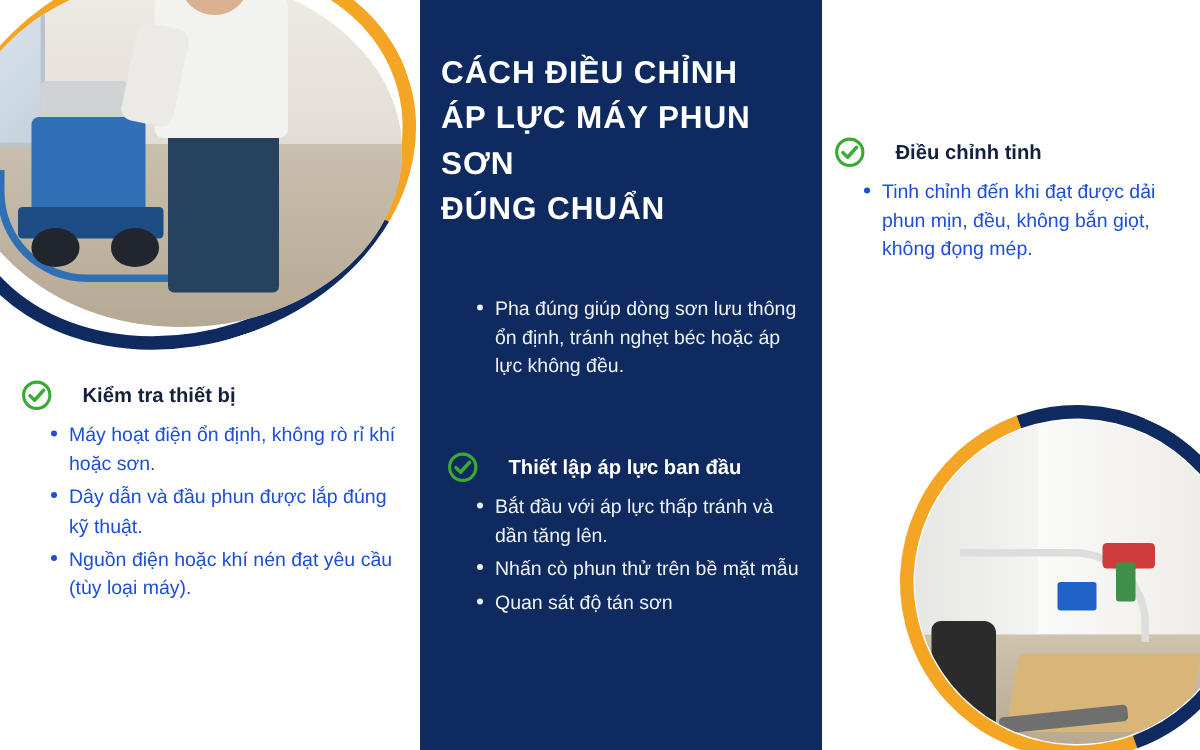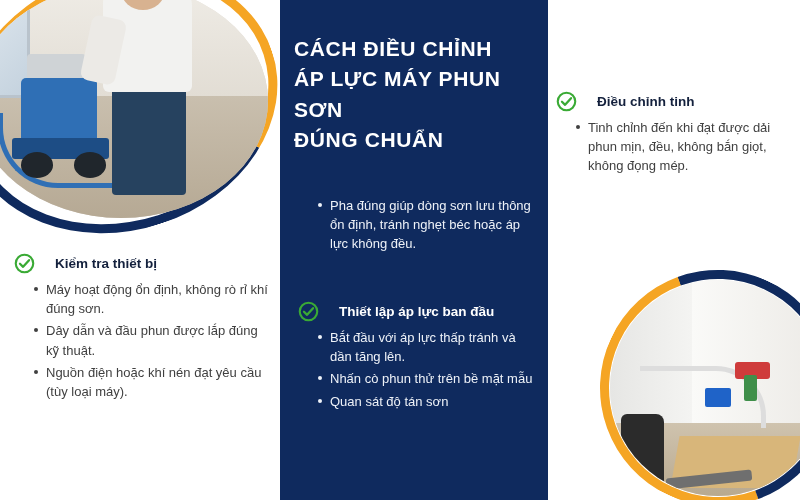--- a/index.html
+++ b/index.html
@@ -249,21 +249,21 @@
   ul.items li::before {
     content: "";
     position: absolute;
     left: -12px;
     top: 7px;
     width: 4px;
     height: 4px;
     border-radius: 50%;
     background: currentColor;
   }
-  ul.items.dark  li { color: #404040; }
+  ul.items.dark  li { color: #1d4ed8; }
   ul.items.light li { color: #eef2f8; }
 
   
   .b-left  { left: 14px; top: 252px; width: 258px; }
   .b-mid1  { left: 18px; top: 196px; width: 240px; }
   .b-mid2  { left: 18px; top: 300px; width: 240px; }
   .b-right { left: 8px; top: 90px;  width: 240px; }
 </style>
 </head>
 <body>
@@ -296,21 +296,21 @@
       <div class="block-head">
         <span class="check-icon">
           <svg viewBox="0 0 24 24" width="21" height="21" aria-hidden="true">
             <circle cx="12" cy="12" r="10" fill="none" stroke="#3aaa35" stroke-width="2.4"></circle>
             <path d="M6.8 12.3 L10.4 15.8 L17.2 8.2" fill="none" stroke="#3aaa35" stroke-width="2.6" stroke-linecap="round" stroke-linejoin="round"></path>
           </svg>
         </span>
         <span class="block-title dark">Kiểm tra thiết bị</span>
       </div>
       <ul class="items dark">
-        <li>Máy hoạt động ổn định, không rò rỉ khí đúng sơn.</li>
+        <li>Máy hoạt điện ổn định, không rò rỉ khí hoặc sơn.</li>
         <li>Dây dẫn và đầu phun được lắp đúng kỹ thuật.</li>
         <li>Nguồn điện hoặc khí nén đạt yêu cầu (tùy loại máy).</li>
       </ul>
     </div>
   </div>
 
   <div class="col col-mid">
 
     <div class="title-block">
       <div class="title-line">CÁCH ĐIỀU CHỈNH</div>

